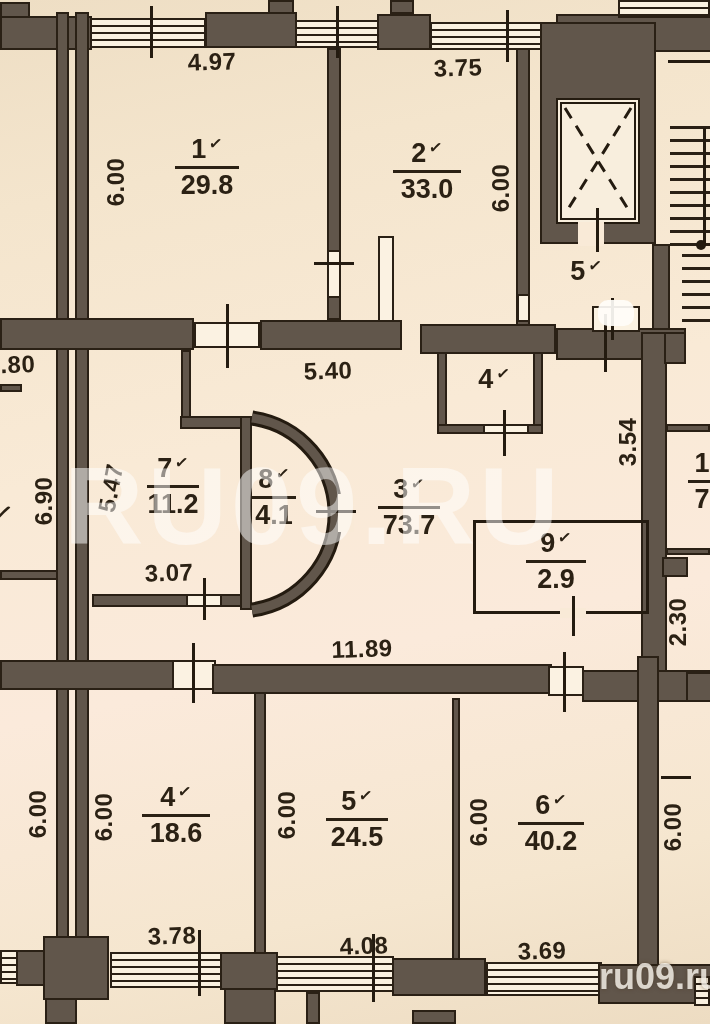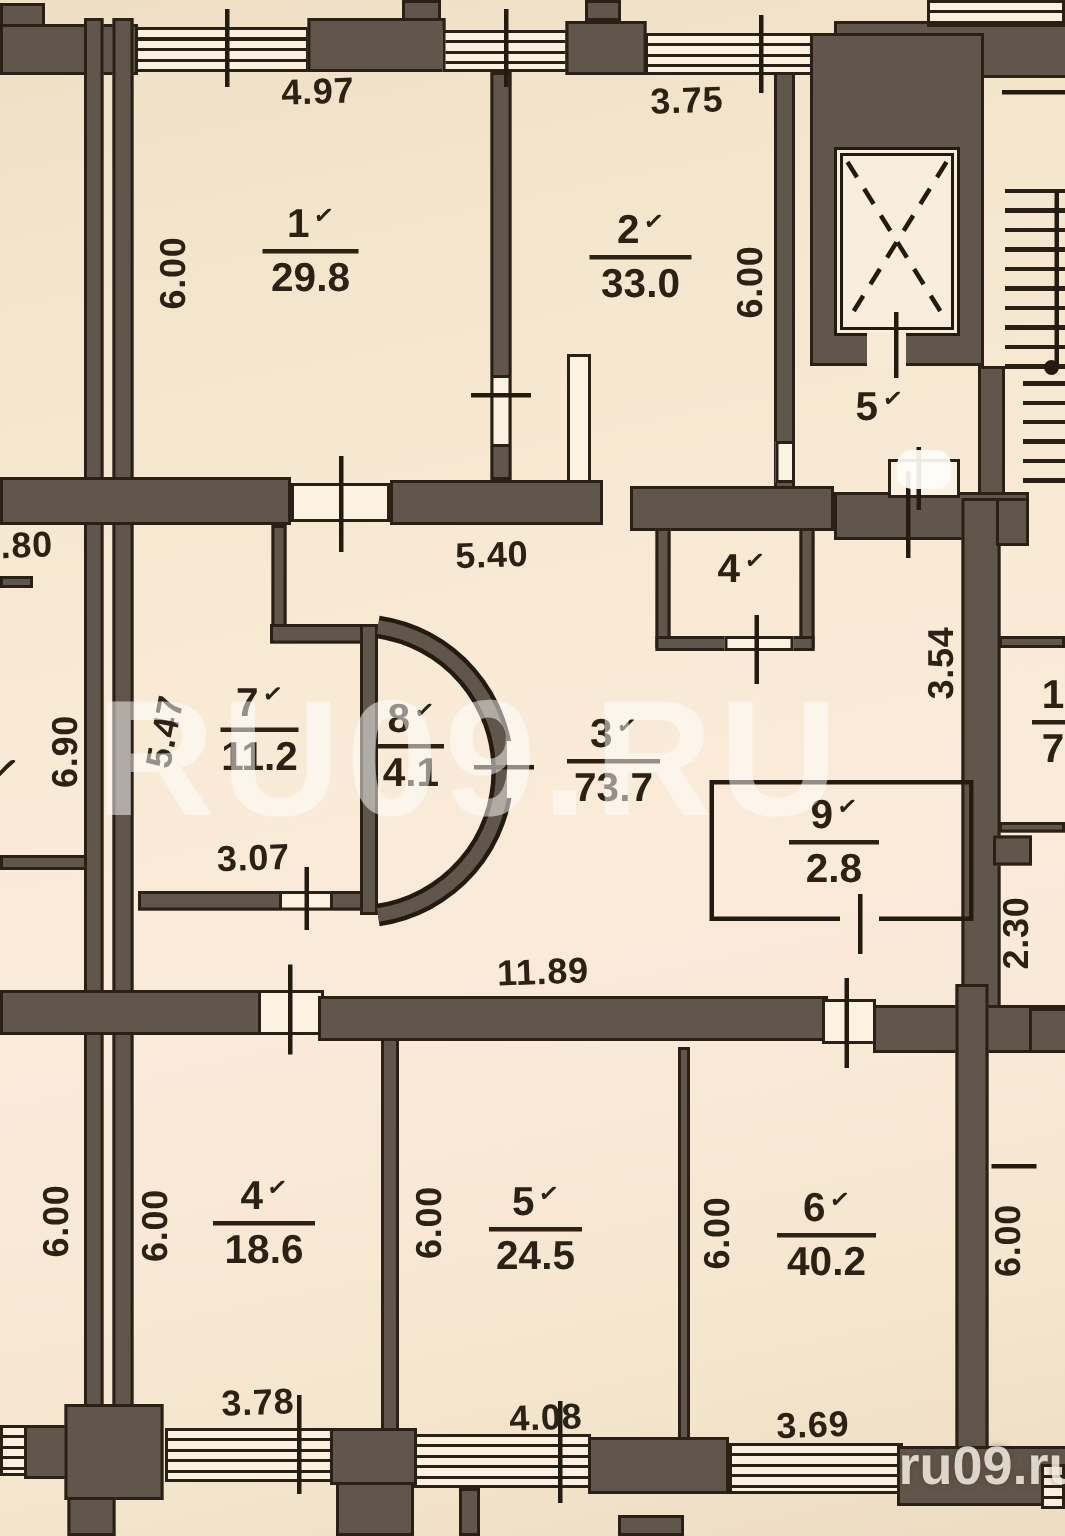--- a/index.html
+++ b/index.html
@@ -194,21 +194,21 @@
     <div class="rarea">11.2</div>
   </div>
   <div class="rlabel" style="left:274px;top:466px;">
     <div class="rnum"><span>8</span><span class="chk">✓</span></div>
     <div class="rule" style="width:44px;"></div>
     <div class="rarea">4.1</div>
   </div>
   <div class="rlabel" style="left:556px;top:530px;">
     <div class="rnum"><span>9</span><span class="chk">✓</span></div>
     <div class="rule" style="width:60px;"></div>
-    <div class="rarea">2.8</div>
+    <div class="rarea">2.9</div>
   </div>
   <div class="rlabel" style="left:494px;top:366px;">
     <div class="rnum"><span>4</span><span class="chk">✓</span></div>
   </div>
   <div class="rlabel" style="left:586px;top:258px;">
     <div class="rnum"><span>5</span><span class="chk">✓</span></div>
   </div>
 
   <div class="rlabel" style="left:702px;top:450px;">
     <div class="rnum"><span>1</span></div>

